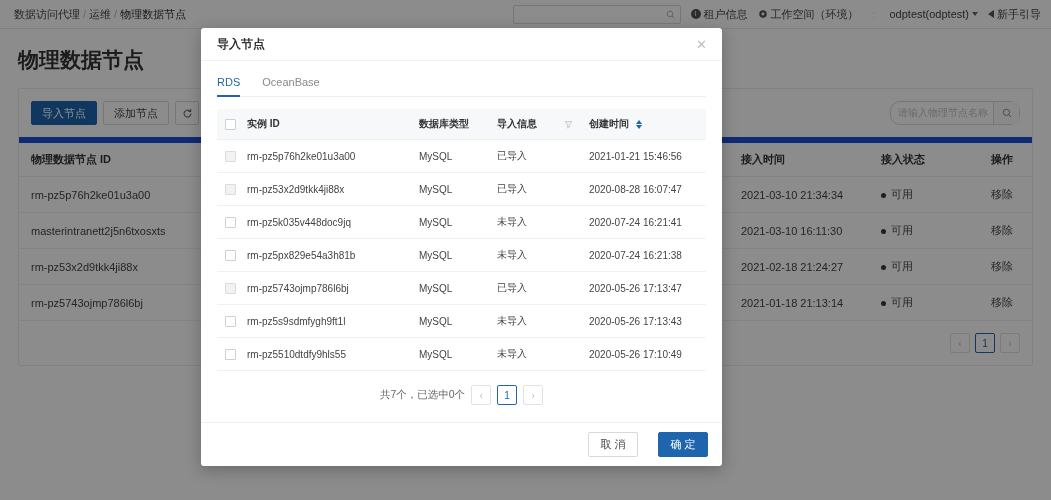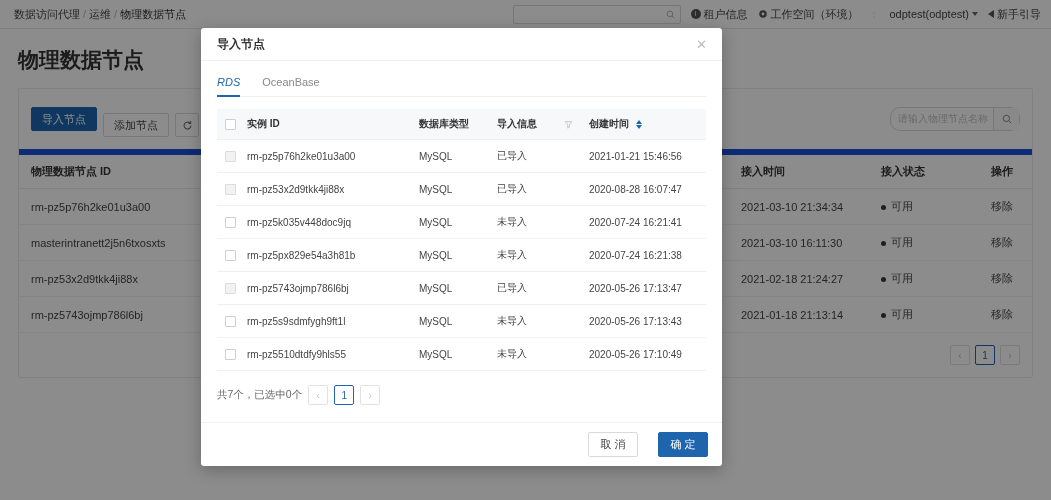--- a/index.html
+++ b/index.html
@@ -92,21 +92,21 @@
     height: 24px; min-width: 54px;
     border: 1px solid #d9d9d9; border-radius: 2px;
     background: #fff; color: #444;
     font-size: 11px; font-family: inherit;
     display: inline-flex; align-items: center; justify-content: center;
     padding: 0 10px;
     cursor: pointer;
   }
   .btn.primary { background: #1e65ad; border-color: #1e65ad; color: #fff; }
   .btn.icon-only { min-width: 24px; width: 24px; padding: 0; }
-  .card-toolbar .btn + .btn { margin-left: 6px; margin-top: 12px; }
+  .card-toolbar .btn + .btn { margin-left: 6px; }
   .toolbar-search {
     margin-left: auto;
     width: 130px; height: 24px;
     border: 1px solid #d9d9d9; border-radius: 10px;
     display: flex; align-items: center;
     font-size: 10px;
   }
   .toolbar-search .ph { flex: 1; padding-left: 7px; color: #c2c2c2; }
   .toolbar-search .sbtn {
     width: 26px; height: 100%;
@@ -176,21 +176,21 @@
     display: flex; gap: 22px;
     border-bottom: 1px solid #eee;
     margin-bottom: 12px;
   }
   .tab {
     font-size: 11px; color: #888;
     padding-bottom: 7px;
     border-bottom: 2px solid transparent;
     cursor: pointer; position: relative; top: 1px;
   }
-  .tab.active { color: #1e65ad; border-bottom-color: #1e65ad; font-style: italic; }
+  .tab.active { color: #1e65ad; border-bottom-color: #1e65ad; }
 
   table.m-table { width: 100%; border-collapse: collapse; font-size: 10px; }
   table.m-table thead th {
     background: #f7f8fa;
     text-align: left; font-weight: bold; color: #333;
     padding: 8px 0; height: 30px;
     border-bottom: 1px solid #eee;
   }
   table.m-table tbody td {
     padding: 9px 0;
@@ -219,21 +219,21 @@
   .sort-up {
     width:0;height:0;border-left:3px solid transparent;border-right:3px solid transparent;
     border-bottom:4px solid #1e65ad;
   }
   .sort-dn {
     width:0;height:0;border-left:3px solid transparent;border-right:3px solid transparent;
     border-top:4px solid #1e65ad;
   }
 
   .m-pager {
-    display: flex; align-items: center; justify-content: flex-start;
+    display: flex; align-items: center; justify-content: center;
     gap: 6px; padding: 14px 0 0 0;
     font-size: 10.5px; color: #666;
   }
   .m-pg-btn {
     width: 20px; height: 20px;
     border: 1px solid #e2e2e2; border-radius: 2px;
     background: #fff; color: #c0c0c0; font-size: 10px;
     display: flex; align-items: center; justify-content: center;
   }
   .m-pg-btn.active { color: #1e65ad; border-color: #1e65ad; }

